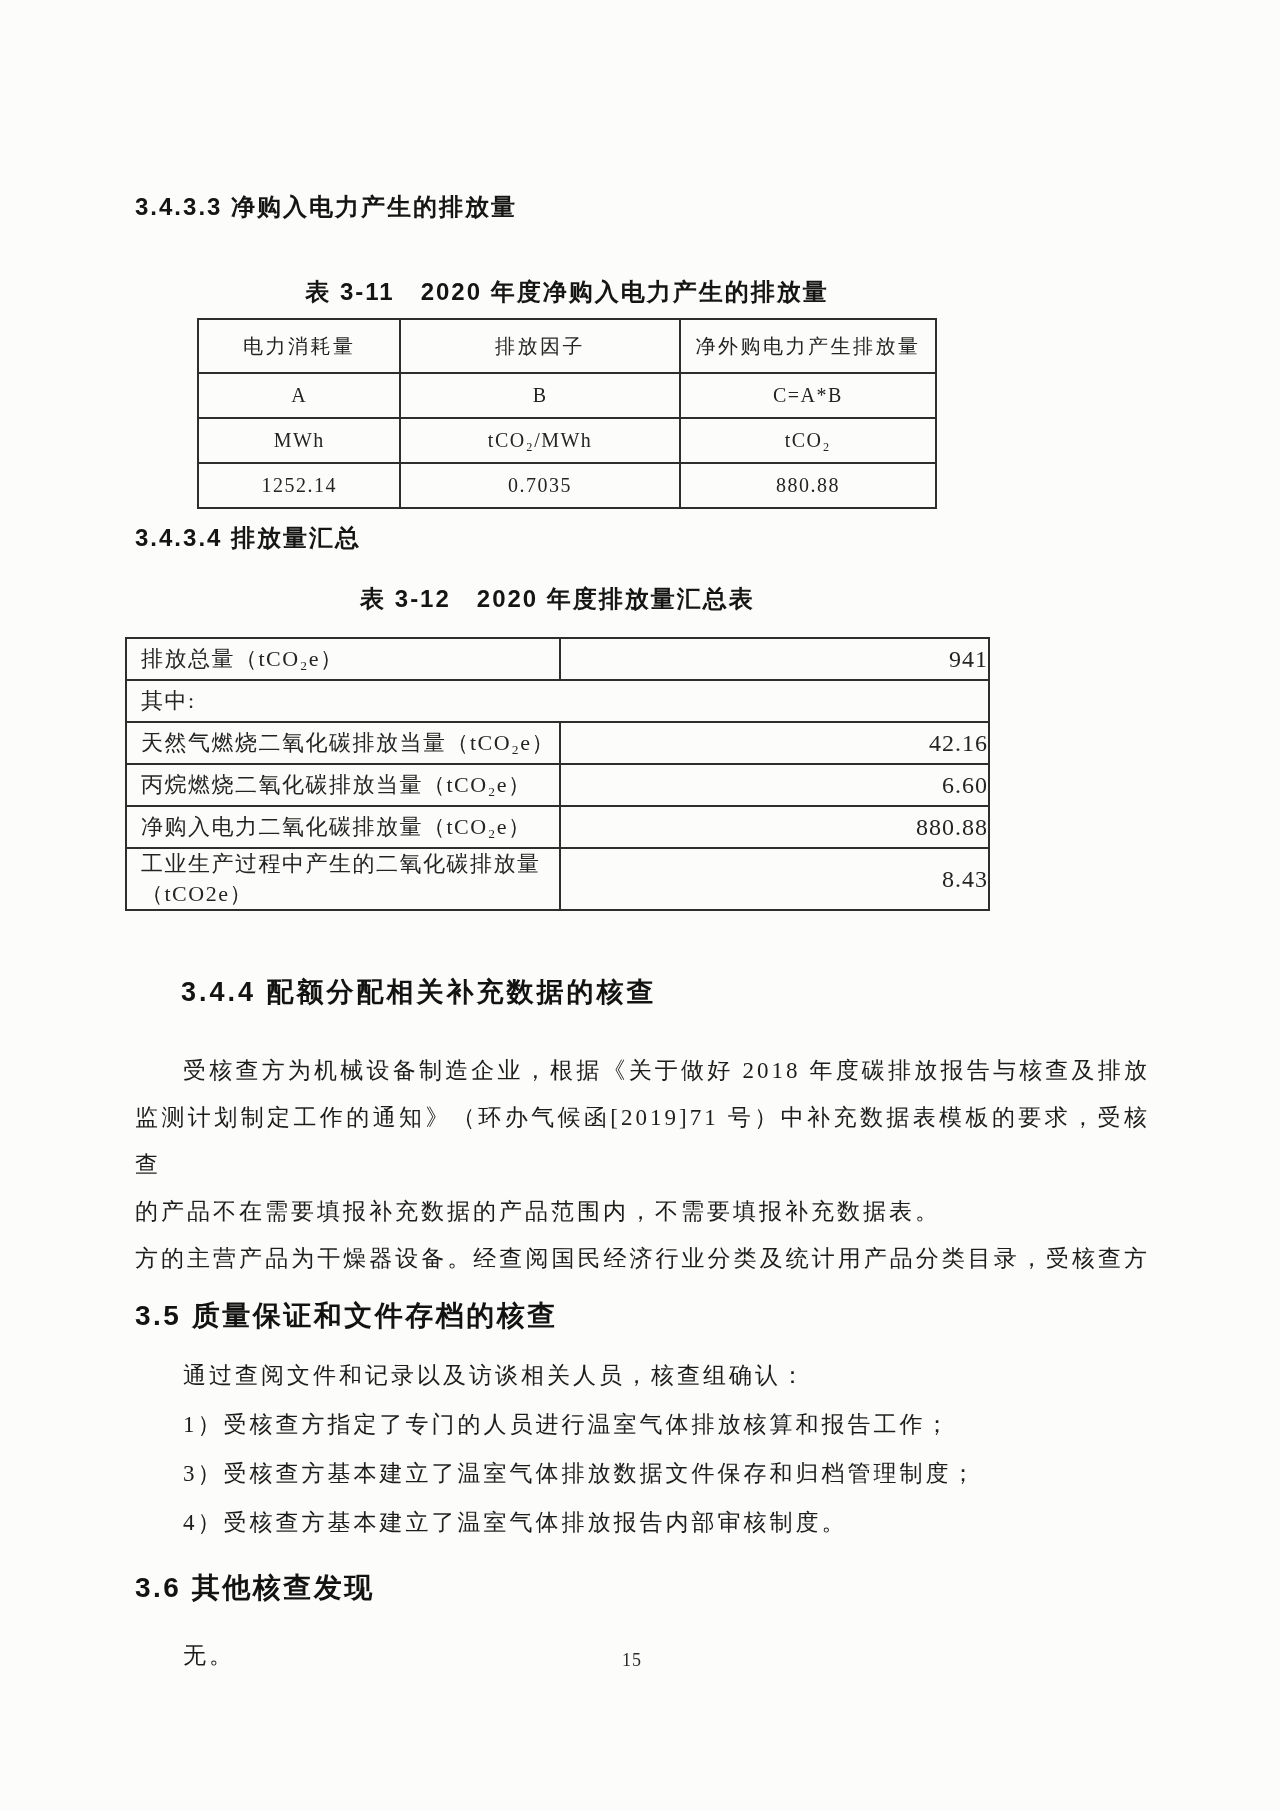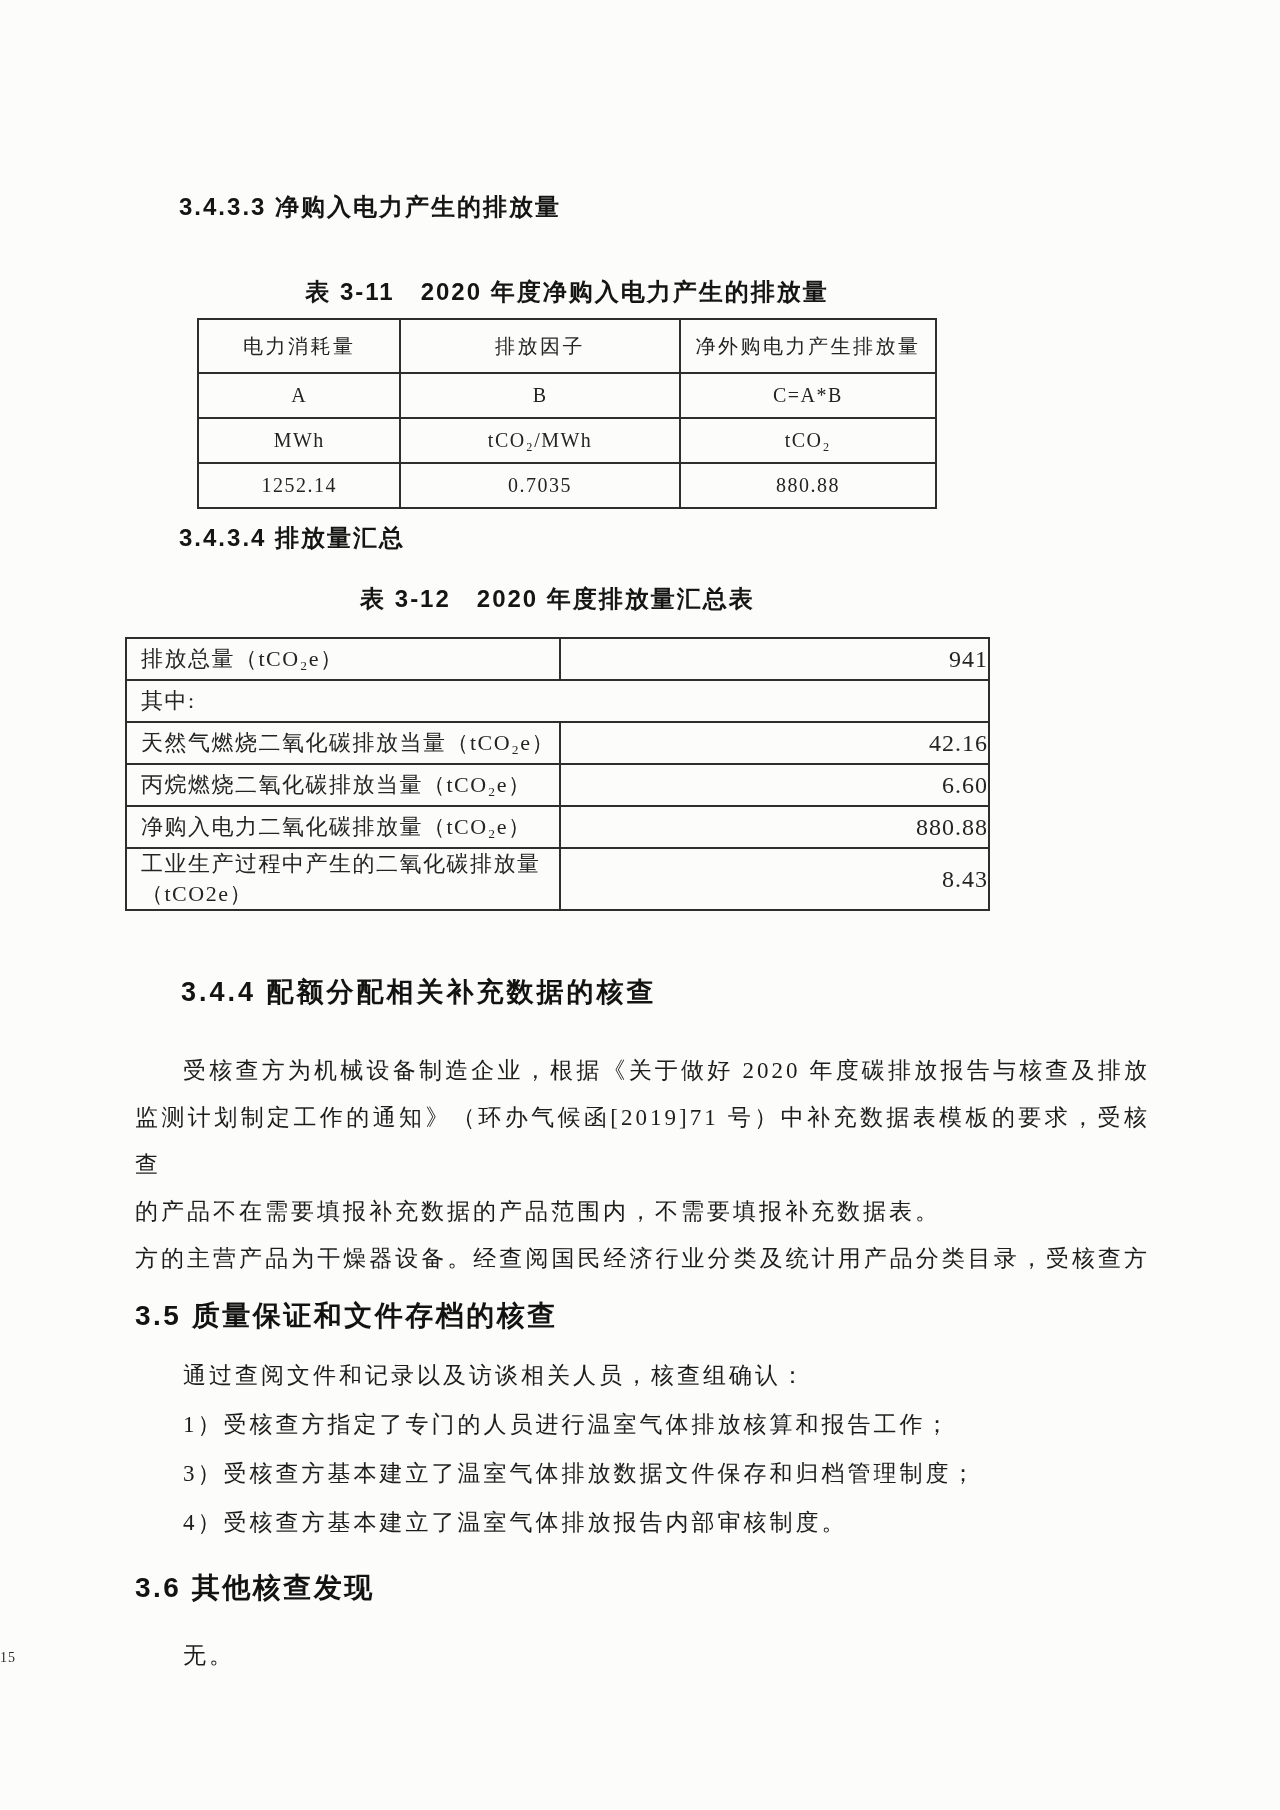--- a/index.html
+++ b/index.html
@@ -22,21 +22,20 @@
   }
   
   .h-sub {
     margin-top: 0;
     font-family: "Liberation Sans", "DejaVu Sans", sans-serif;
     font-weight: bold;
     font-size: 24px;
     letter-spacing: 2px;
     line-height: 30px;
     color: #151513;
-    margin-left: 44px;
   }
   .h-3433 { padding-top: 192px; }
   .h-3434 { margin-top: 14px; }
   .h-major {
     font-family: "Liberation Sans", "DejaVu Sans", sans-serif;
     font-weight: bold;
     color: #131311;
   }
   .h-344 { margin-top: 64px; margin-left: 46px; font-size: 27px; letter-spacing: 3px; line-height: 34px; }
   .h-35  { margin-top: 16px; font-size: 28px; letter-spacing: 2.5px; line-height: 36px; }
@@ -89,22 +88,22 @@
   .fill { text-align: justify; text-align-last: justify; white-space: normal; }
   .ind { text-indent: 48px; }
   .intro { margin-top: 18px; }
   .item { margin-top: 2px; }
   .none-line { margin-top: 26px; }
   .page-num {
     position: absolute;
     left: 0;
     right: 16px;
     top: 1650px;
-    text-align: left;
-    font-size: 14px;
+    text-align: center;
+    font-size: 18px;
     letter-spacing: 1px;
     color: #2a2a28;
   }
 </style>
 </head>
 <body>
 
 <div class="page">
   <div class="content">
 
@@ -165,21 +164,21 @@
         <tr>
           <td class="lbl">工业生产过程中产生的二氧化碳排放量（tCO2e）</td>
           <td class="val">8.43</td>
         </tr>
       </tbody>
     </table>
 
     <div class="h-major h-344">3.4.4 配额分配相关补充数据的核查</div>
 
     <div class="para">
-      <div class="bline fill ind">受核查方为机械设备制造企业，根据《关于做好 2020 年度碳排放报告与核查及排放</div>
+      <div class="bline fill ind">受核查方为机械设备制造企业，根据《关于做好 2018 年度碳排放报告与核查及排放</div>
       <div class="bline fill">监测计划制定工作的通知》（环办气候函[2019]71 号）中补充数据表模板的要求，受核查</div>
       <div class="bline wrapline">的产品不在需要填报补充数据的产品范围内，不需要填报补充数据表。</div>
       <div class="bline fill">方的主营产品为干燥器设备。经查阅国民经济行业分类及统计用产品分类目录，受核查方</div>
     </div>
 
     <div class="h-major h-35">3.5 质量保证和文件存档的核查</div>
 
     <div class="bline ind intro">通过查阅文件和记录以及访谈相关人员，核查组确认：</div>
     <div class="bline ind item">1）受核查方指定了专门的人员进行温室气体排放核算和报告工作；</div>
     <div class="bline ind item">3）受核查方基本建立了温室气体排放数据文件保存和归档管理制度；</div>

